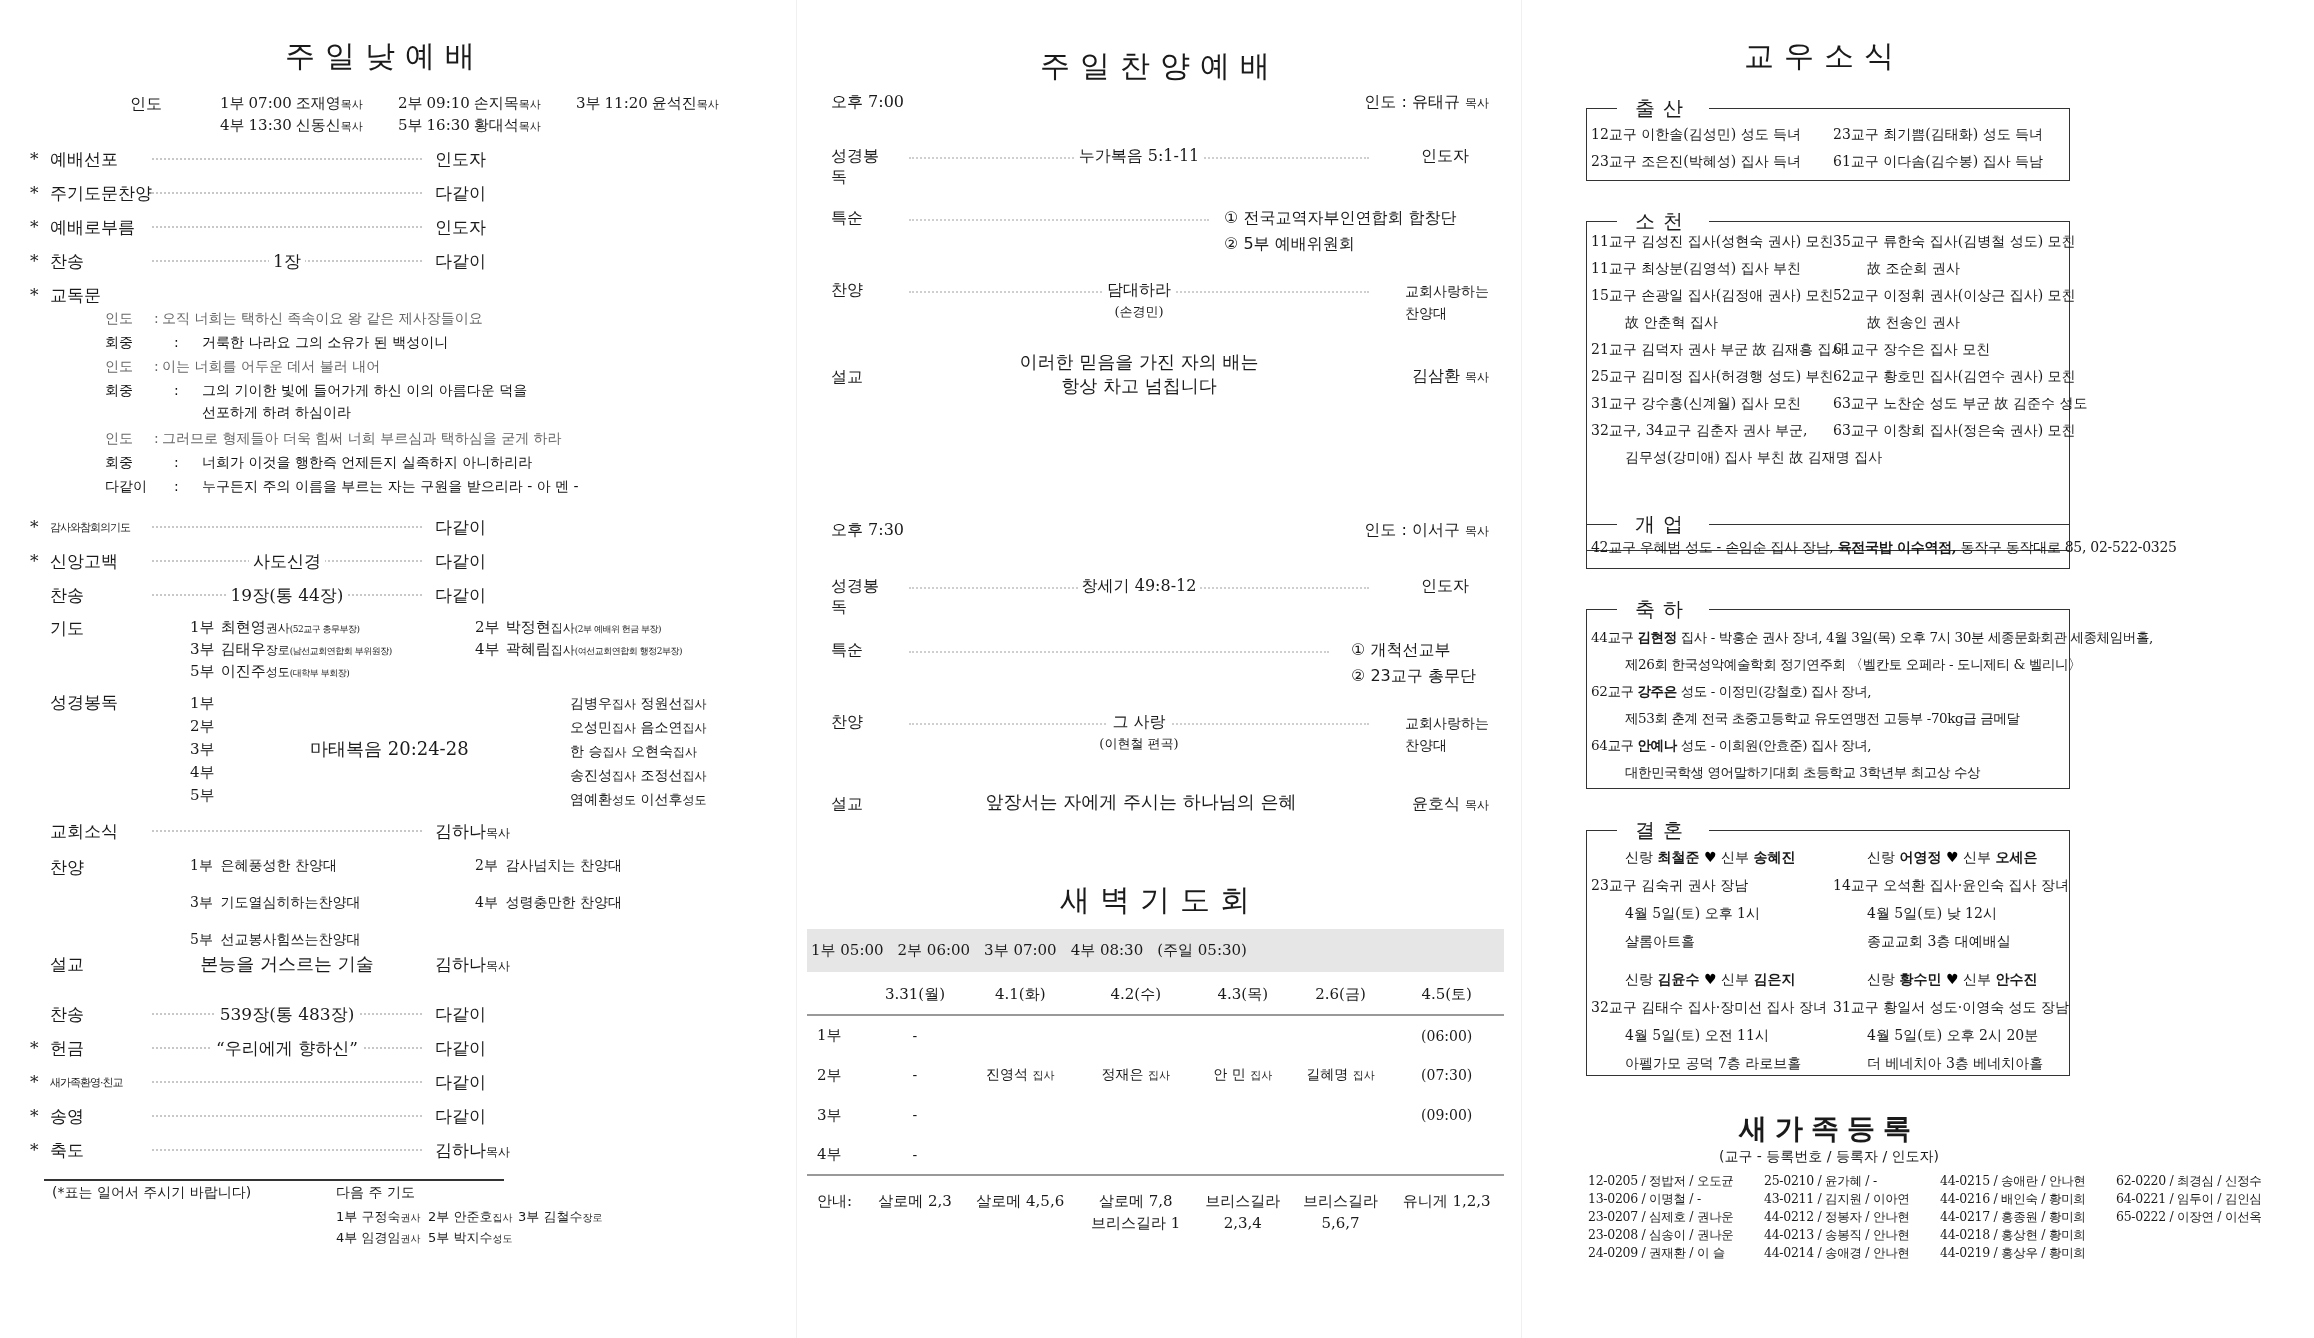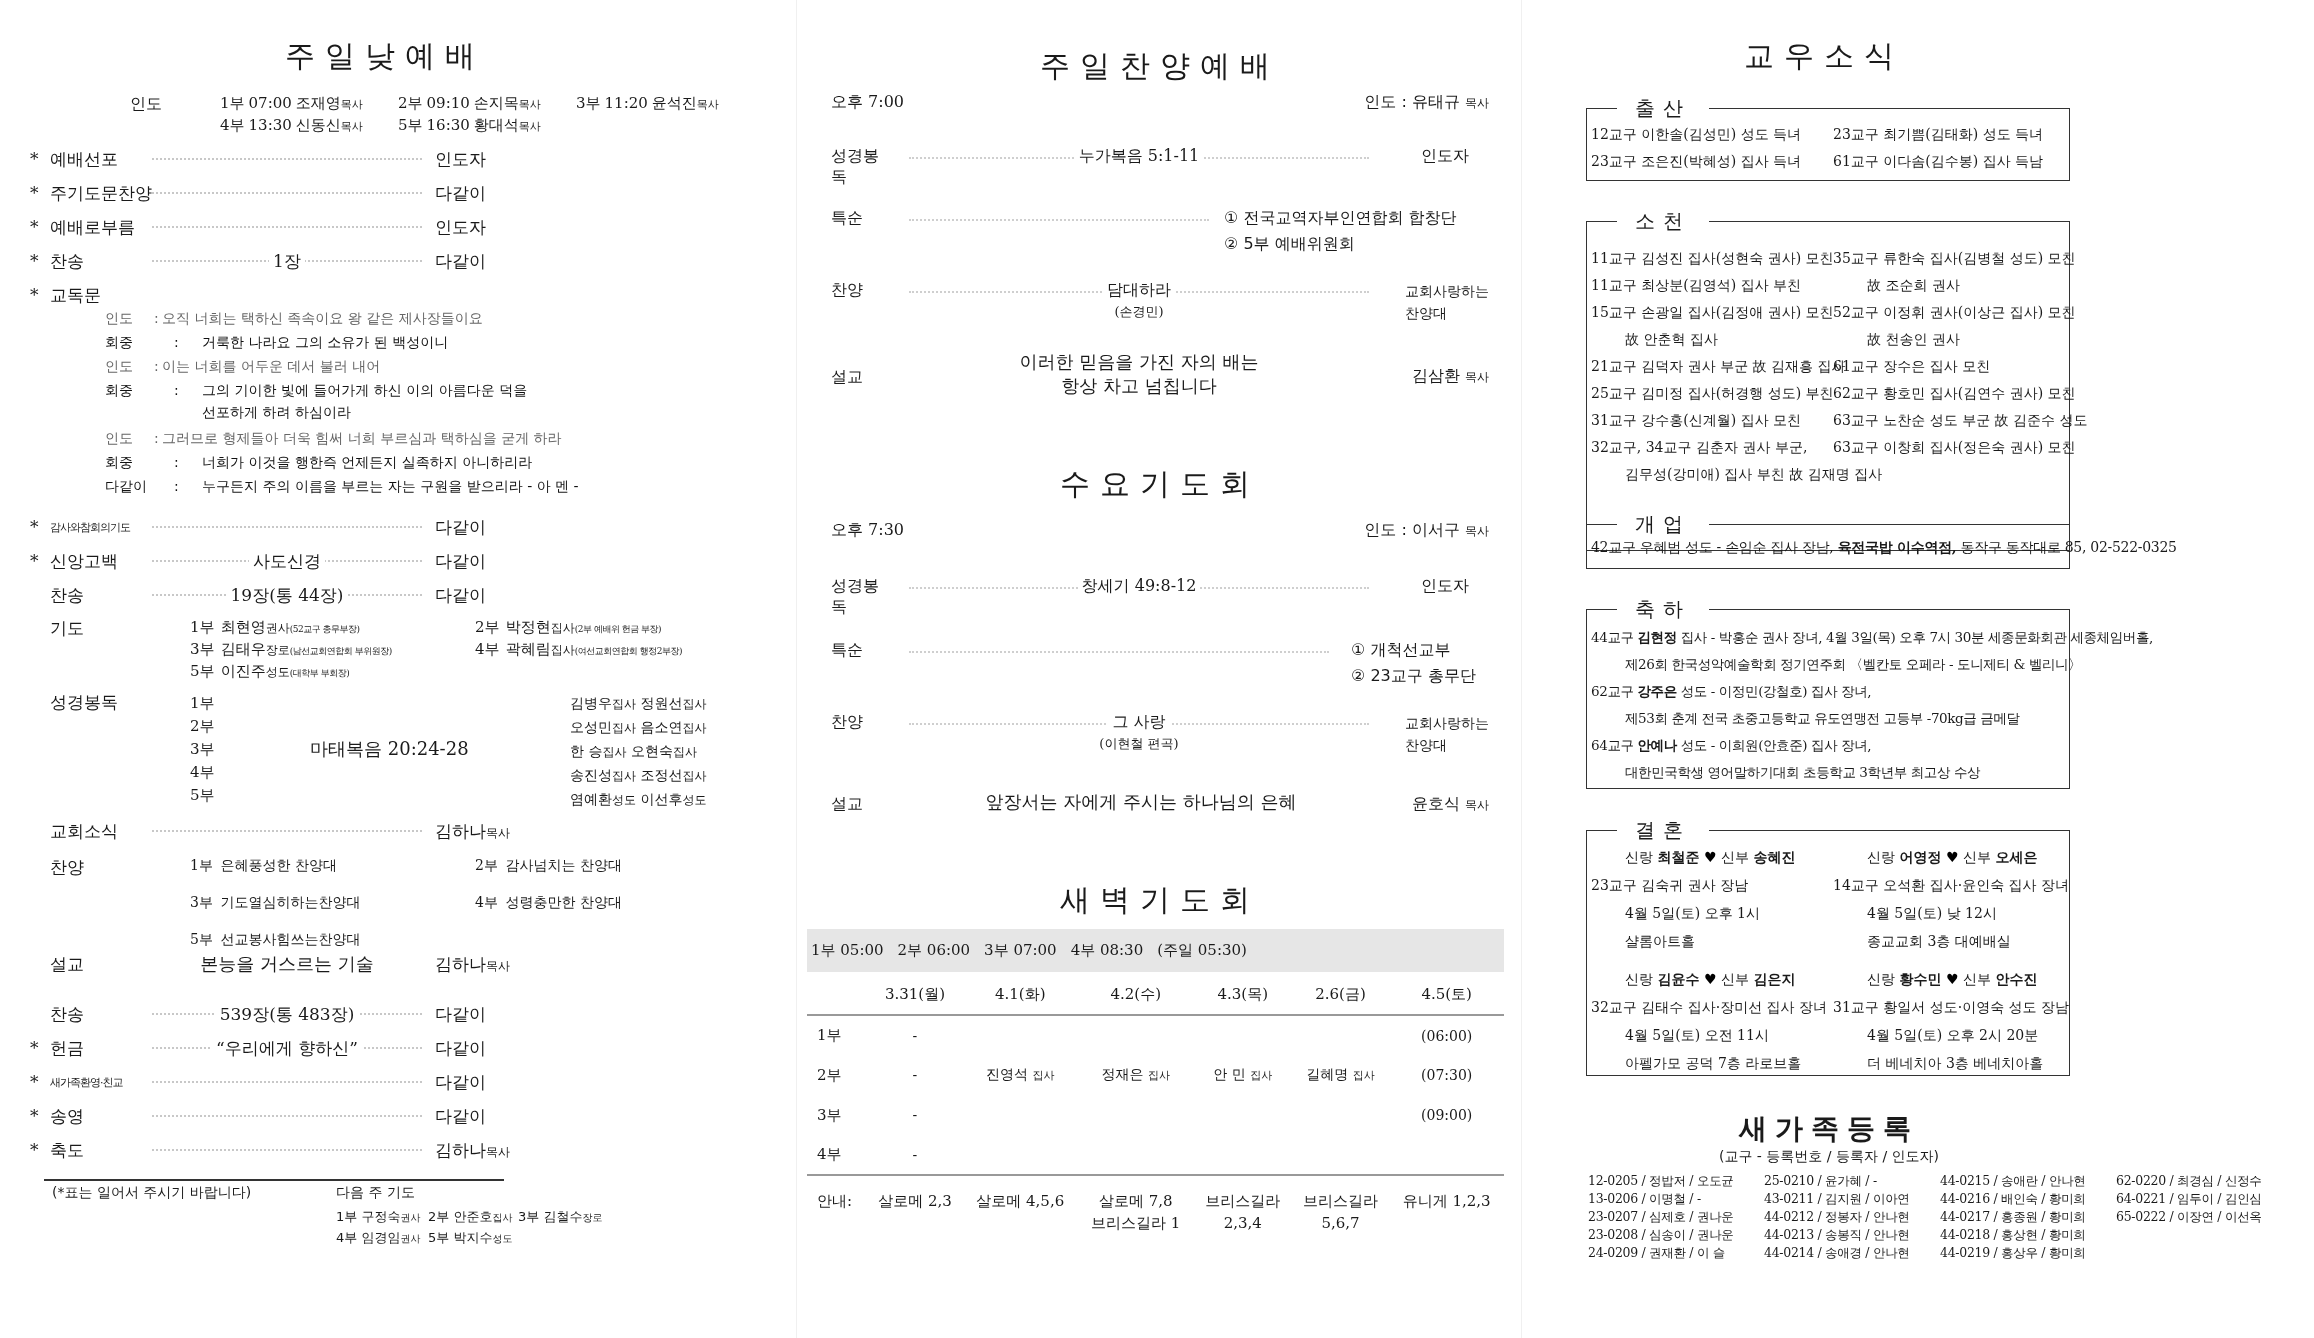--- a/index.html
+++ b/index.html
@@ -339,21 +339,20 @@
   </div>
   <div class="m-row" style="top:362px;">
     <span class="label" style="top:5px;">설교</span>
     <span class="center sermon" style="top:-12px;">
         <div>이러한 믿음을 가진 자의 배는</div>
         <div>항상 차고 넘칩니다</div>
       </span>
     <span class="right" style="top:4px;"><span>김삼환</span> <span class="t">목사</span></span>
   </div>
 
-  <h1 class="sec-title" style="position:absolute;top:464px;left:0;width:726px;">수요기도회</h1>
   <div class="m-row" style="top:520px;">
     <span style="position:absolute;left:0;">오후 7:30</span>
     <span class="right"><span>인도 :</span> <span>이서구</span> <span class="t">목사</span></span>
   </div>
   <div class="m-row" style="top:576px;">
     <span class="label">성경봉독</span>
       <span class="dots"></span>
     <span class="center"><span>창세기 49:8-12</span></span>
     <span class="right justify">인도자</span>
   </div>
@@ -471,21 +470,21 @@
     <div class="grid2" style="margin-top:8px;">
       <span>12교구 이한솔(김성민) 성도 득녀</span>
       <span>23교구 최기쁨(김태화) 성도 득녀</span>
       <span>23교구 조은진(박혜성) 집사 득녀</span>
       <span>61교구 이다솜(김수봉) 집사 득남</span>
     </div>
   </div>
 
   <div class="box" style="top:221px;height:330px;">
     <span class="box-title">소천</span>
-    <div style="display:flex;margin-top:17px;line-height:27px;">
+    <div style="display:flex;margin-top:0;line-height:27px;">
       <div style="width:242px;">
         <div>11교구 김성진 집사(성현숙 권사) 모친</div>
         <div>11교구 최상분(김영석) 집사 부친</div>
         <div>15교구 손광일 집사(김정애 권사) 모친</div>
         <div class="ind">故 안춘혁 집사</div>
         <div>21교구 김덕자 권사 부군 故 김재흥 집사</div>
         <div>25교구 김미정 집사(허경행 성도) 부친</div>
         <div>31교구 강수홍(신계월) 집사 모친</div>
         <div>32교구, 34교구 김춘자 권사 부군,</div>
         <div class="ind">김무성(강미애) 집사 부친 故 김재명 집사</div>

